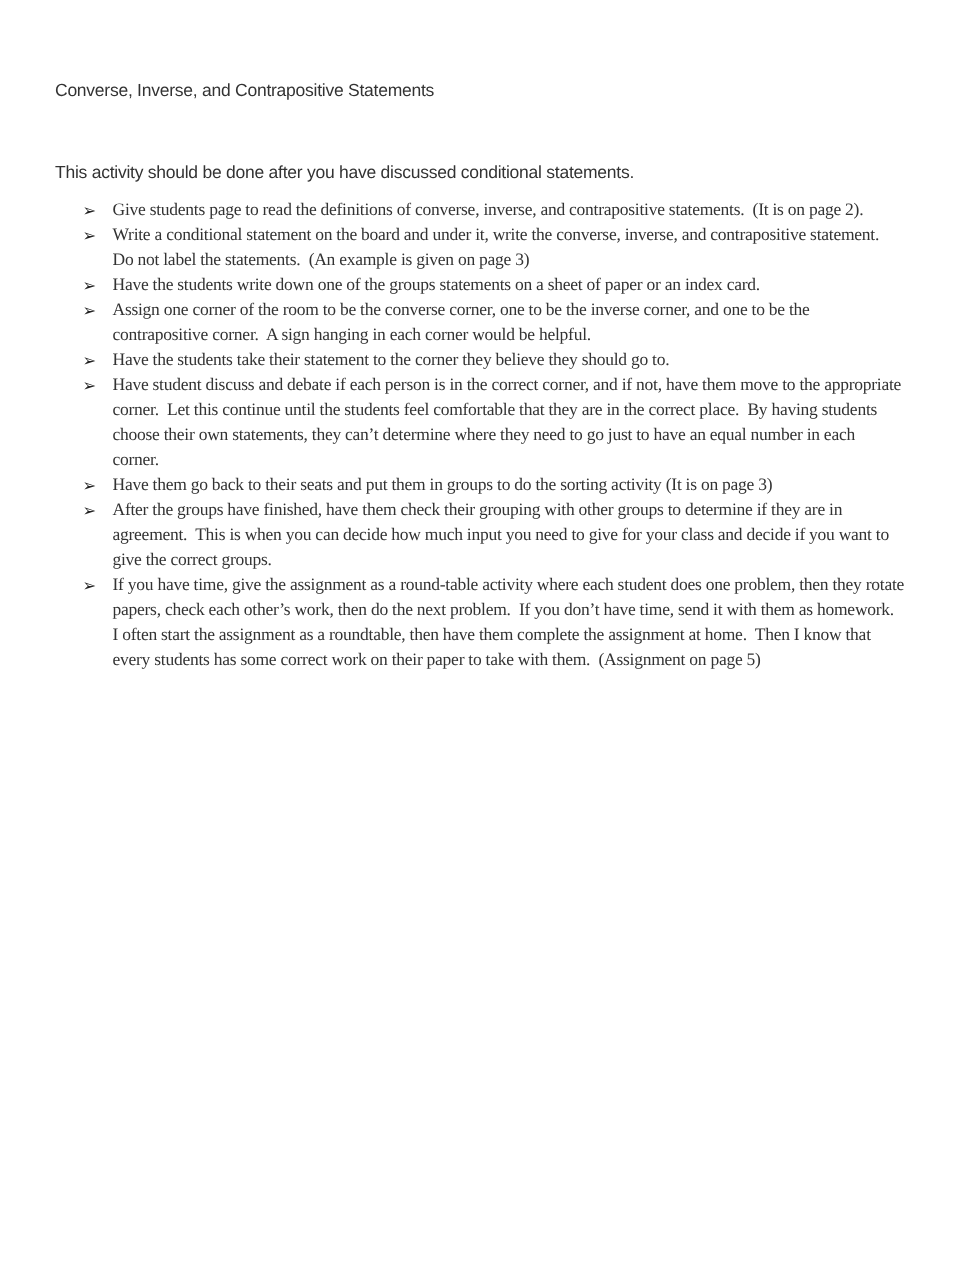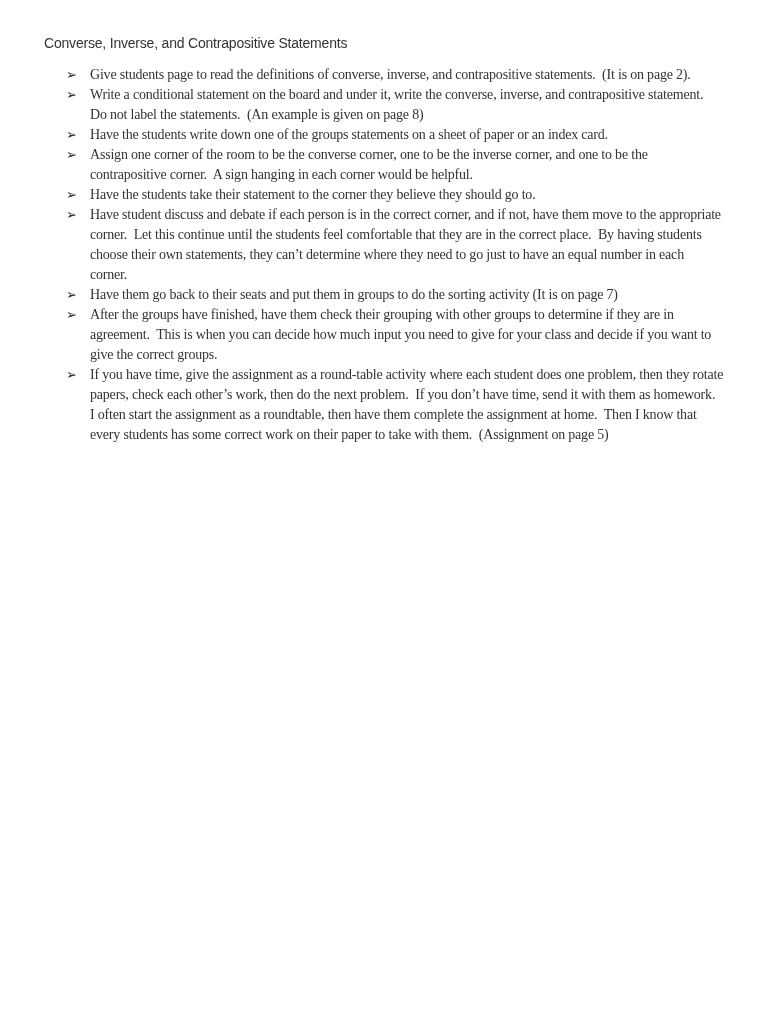--- a/index.html
+++ b/index.html
@@ -16,21 +16,21 @@
     padding: 0 44px;
     font-family: "Liberation Sans", sans-serif;
     color: #333333;
     font-size: 14px;
     line-height: 20px;
     letter-spacing: -0.2px;
     overflow: hidden;
   }
   .doc-title {
     margin: 0;
-    padding-top: 33px;
+    padding-top: 62px;
     font-size: 14px;
     font-weight: normal;
     line-height: 20px;
     white-space: pre-wrap;
   }
   .intro {
     margin: 45px 0 0 0;
     white-space: pre-wrap;
   }
   .bullet-list {
@@ -52,31 +52,32 @@
     white-space: pre-wrap;
     font-family: Liberation Serif, serif;
   }
 </style>
 </head>
 <body>
 
 <div class="page">
   <h1 class="doc-title">Converse, Inverse, and Contrapositive Statements</h1>
 
+  <p class="intro">This activity should be done after you have discussed conditional statements.</p>
 
   <div class="bullet-list">
 
       <div class="bullet-item">
         <span class="marker">➢</span>
         <span class="item-text">Give students page to read the definitions of converse, inverse, and contrapositive statements.  (It is on page 2).</span>
       </div>
 
       <div class="bullet-item">
         <span class="marker">➢</span>
-        <span class="item-text">Write a conditional statement on the board and under it, write the converse, inverse, and contrapositive statement.  Do not label the statements.  (An example is given on page 8)</span>
+        <span class="item-text">Write a conditional statement on the board and under it, write the converse, inverse, and contrapositive statement.  Do not label the statements.  (An example is given on page 3)</span>
       </div>
 
       <div class="bullet-item">
         <span class="marker">➢</span>
         <span class="item-text">Have the students write down one of the groups statements on a sheet of paper or an index card.</span>
       </div>
 
       <div class="bullet-item">
         <span class="marker">➢</span>
         <span class="item-text">Assign one corner of the room to be the converse corner, one to be the inverse corner, and one to be the contrapositive corner.  A sign hanging in each corner would be helpful.</span>
@@ -87,21 +88,21 @@
         <span class="item-text">Have the students take their statement to the corner they believe they should go to.</span>
       </div>
 
       <div class="bullet-item">
         <span class="marker">➢</span>
         <span class="item-text">Have student discuss and debate if each person is in the correct corner, and if not, have them move to the appropriate corner.  Let this continue until the students feel comfortable that they are in the correct place.  By having students choose their own statements, they can’t determine where they need to go just to have an equal number in each corner.</span>
       </div>
 
       <div class="bullet-item">
         <span class="marker">➢</span>
-        <span class="item-text">Have them go back to their seats and put them in groups to do the sorting activity (It is on page 7)</span>
+        <span class="item-text">Have them go back to their seats and put them in groups to do the sorting activity (It is on page 3)</span>
       </div>
 
       <div class="bullet-item">
         <span class="marker">➢</span>
         <span class="item-text">After the groups have finished, have them check their grouping with other groups to determine if they are in agreement.  This is when you can decide how much input you need to give for your class and decide if you want to give the correct groups.</span>
       </div>
 
       <div class="bullet-item">
         <span class="marker">➢</span>
         <span class="item-text">If you have time, give the assignment as a round-table activity where each student does one problem, then they rotate papers, check each other’s work, then do the next problem.  If you don’t have time, send it with them as homework.  I often start the assignment as a roundtable, then have them complete the assignment at home.  Then I know that every students has some correct work on their paper to take with them.  (Assignment on page 5)</span>

